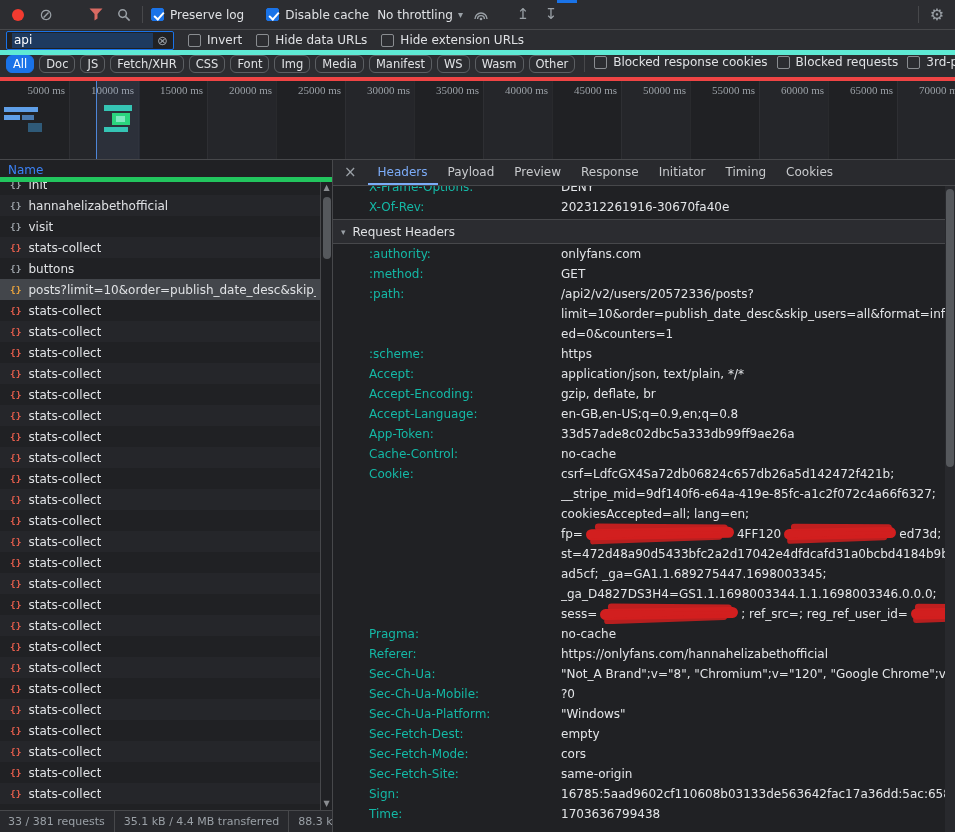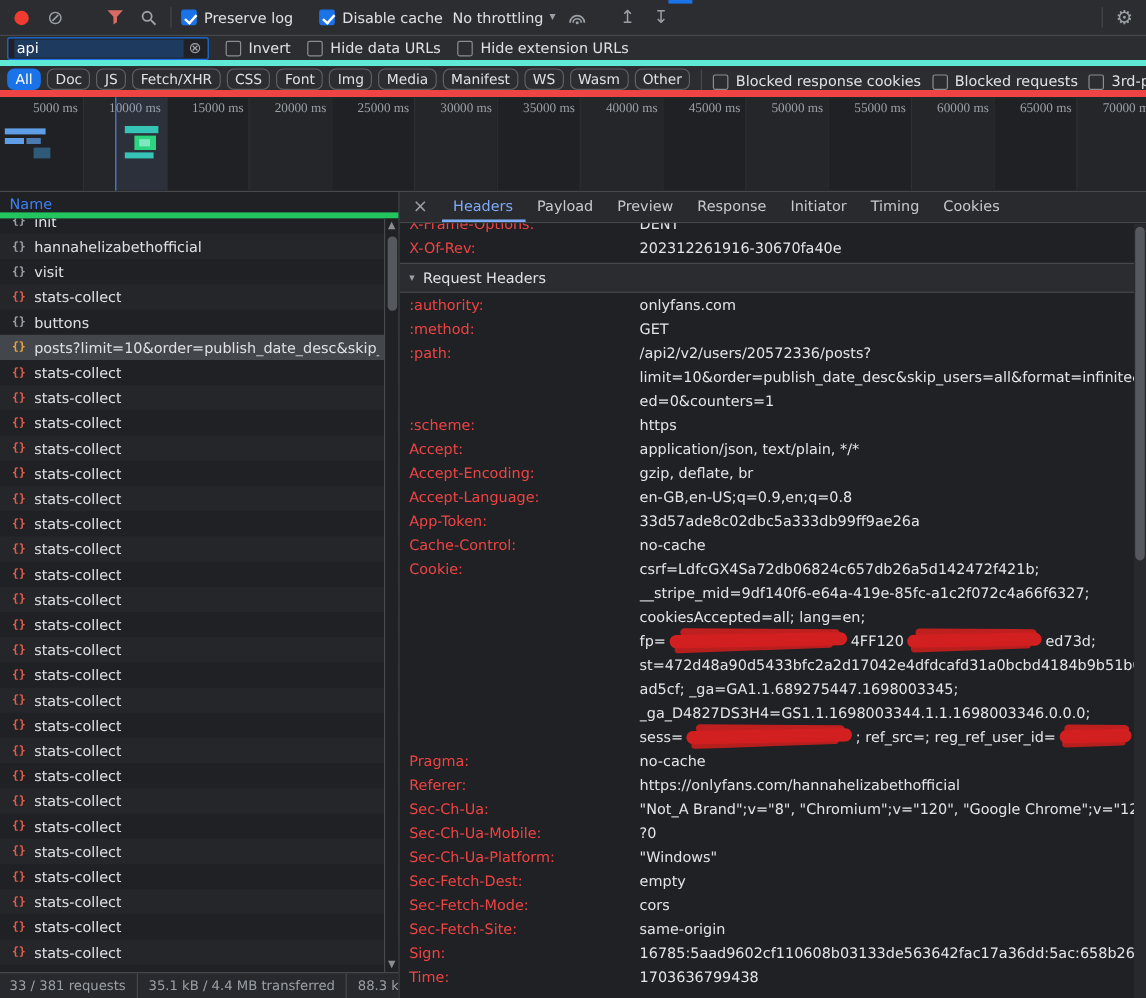--- a/index.html
+++ b/index.html
@@ -14,22 +14,22 @@
     font-family:"DejaVu Sans","Liberation Sans",sans-serif;font-size:12px;
     user-select:none;
   }
   .top-blue{position:absolute;left:557px;top:0;width:20px;height:3px;background:var(--c-accent,#1a73e8);z-index:5;}
 
   
   .toolbar-main{height:30px;display:flex;align-items:center;gap:8px;padding:0 8px;
     background:#2c2d31;border-bottom:1px solid #47484b;}
   .toolbar-filter{height:25px;display:flex;align-items:center;gap:14px;padding:0 6px;
     background:#2c2d31;border-bottom:5px solid #5eead4;}
-  .toolbar-types{height:26px;display:flex;align-items:flex-end;gap:9px;padding:0 6px;
-    background:#2c2d31;border-bottom:6px solid #ef4444;overflow:hidden;}
+  .toolbar-types{height:26px;display:flex;align-items:flex-start;gap:9px;padding:0 6px;
+    background:#2c2d31;border-bottom:4px solid #ef4444;overflow:hidden;}
   .tool-ico{display:inline-flex;align-items:center;justify-content:center;width:20px;height:20px;color:#9aa0a6;}
   .glyph15{font-size:15px;line-height:1;}
   .glyph16{font-size:16px;line-height:1;}
   .record-dot{width:12px;height:12px;border-radius:50%;background:var(--c-record,#f23b30);display:inline-block;}
   .vdiv{width:1px;height:17px;background:#47484b;flex:none;}
   .right-group{margin-left:auto;display:flex;align-items:center;gap:8px;}
   .throttle{display:flex;align-items:center;gap:5px;color:#dfe1e4;}
   .caret{color:#9aa0a6;font-size:10px;}
 
   
@@ -91,21 +91,21 @@
   .right-pane{flex:1;border-left:1px solid #47484b;display:flex;flex-direction:column;overflow:hidden;}
   .tabs-bar{height:26px;display:flex;align-items:center;background:#292a2e;border-bottom:1px solid #47484b;}
   .close-x{padding:0 11px;color:#9aa0a6;font-size:15px;line-height:1;}
   .tabs{display:flex;height:100%;}
   .tab{padding:0 10px;line-height:25px;color:#c8cacd;height:100%;}
   .tab.active{color:var(--c-tab_active,#7cacf8);box-shadow:inset 0 -2px 0 var(--c-tab_active,#7cacf8);}
 
   .headers-content{position:relative;flex:1;overflow:hidden;background:#202124;}
   .resp-partial{margin-top:-9px;}
   .hrow{display:flex;padding-left:8px;line-height:20px;}
-  .hname{width:192px;flex:none;color:#ef4444;}
+  .hname{width:192px;flex:none;color:#14b8a6;margin-left:28px;}
   .hvalue{flex:1;color:#e3e5e8;overflow:hidden;padding-right:12px;}
   .hline{white-space:pre;}
   .section-header{height:25px;margin-top:2px;display:flex;align-items:center;gap:7px;padding-left:8px;
     background:#2b2c30;border-top:1px solid #47484b;border-bottom:1px solid #47484b;color:#dfe1e4;}
   .tri{color:#9aa0a6;font-size:9px;}
 
   .redact{display:inline-block;height:11px;background:var(--c-redact,#d21f1f);border-radius:6px;
     vertical-align:-1px;margin:0 3px;position:relative;transform:rotate(-1deg);}
   .redact::after{content:"";position:absolute;left:6%;right:4%;top:-4px;height:7px;border-radius:4px;
     background:inherit;transform:rotate(1.4deg);opacity:.9;}

